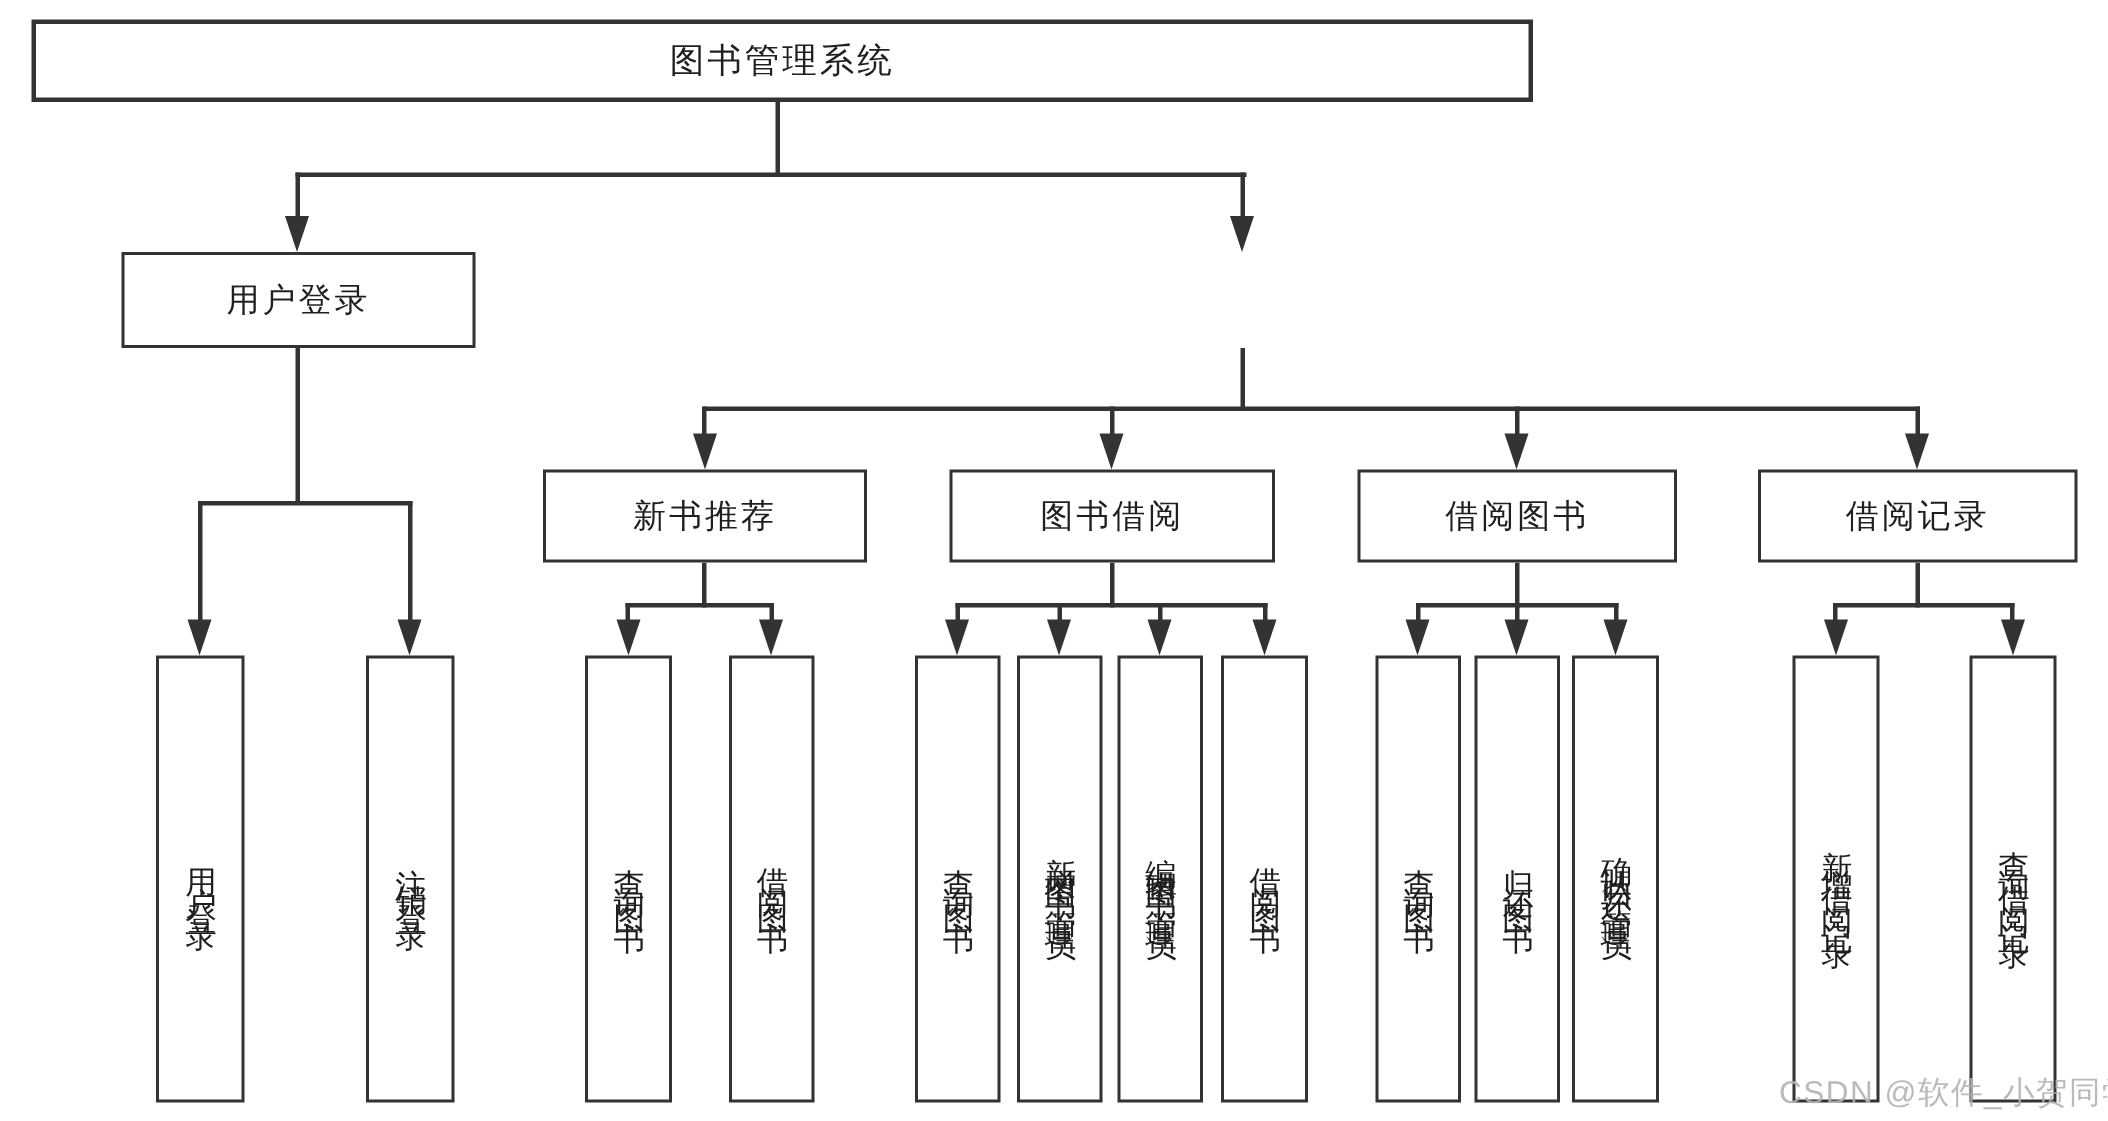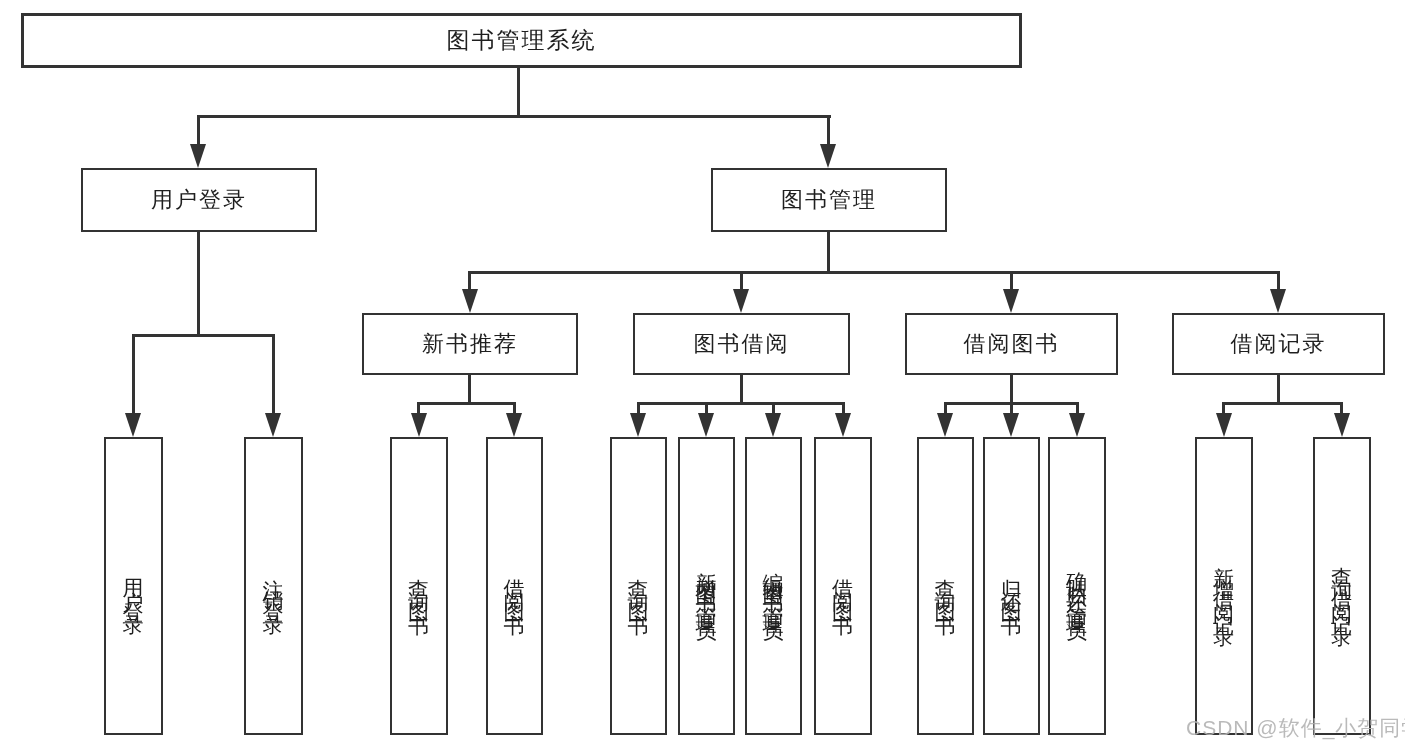--- a/index.html
+++ b/index.html
@@ -84,21 +84,20 @@
   <div class="box root" style="left:21px; top:13px; width:1001px; height:55px;">图书管理系统</div>
 
   <div class="line" style="left:517px; top:68px; width:3px; height:50px;"></div>
   <div class="line" style="left:197px; top:115px; width:634px; height:3px;"></div>
   <div class="line" style="left:197px; top:115px; width:3px; height:31px;"></div>
   <div class="arrow" style="left:190px; top:144px;"></div>
   <div class="line" style="left:827px; top:115px; width:3px; height:31px;"></div>
   <div class="arrow" style="left:820px; top:144px;"></div>
 
   <div class="box hbox" style="left:81px; top:168px; width:236px; height:64px;">用户登录</div>
-  <div class="box hbox" style="left:711px; top:168px; width:236px; height:64px;">图书管理</div>
 
   <div class="line" style="left:197px; top:232px; width:3px; height:104px;"></div>
   <div class="line" style="left:132px; top:334px; width:143px; height:3px;"></div>
   <div class="line" style="left:132px; top:334px; width:3px; height:81px;"></div>
   <div class="arrow" style="left:125px; top:413px;"></div>
   <div class="line" style="left:272px; top:334px; width:3px; height:81px;"></div>
   <div class="arrow" style="left:265px; top:413px;"></div>
 
   <div class="line" style="left:827px; top:232px; width:3px; height:41px;"></div>
   <div class="line" style="left:469px; top:271px; width:811px; height:3px;"></div>

